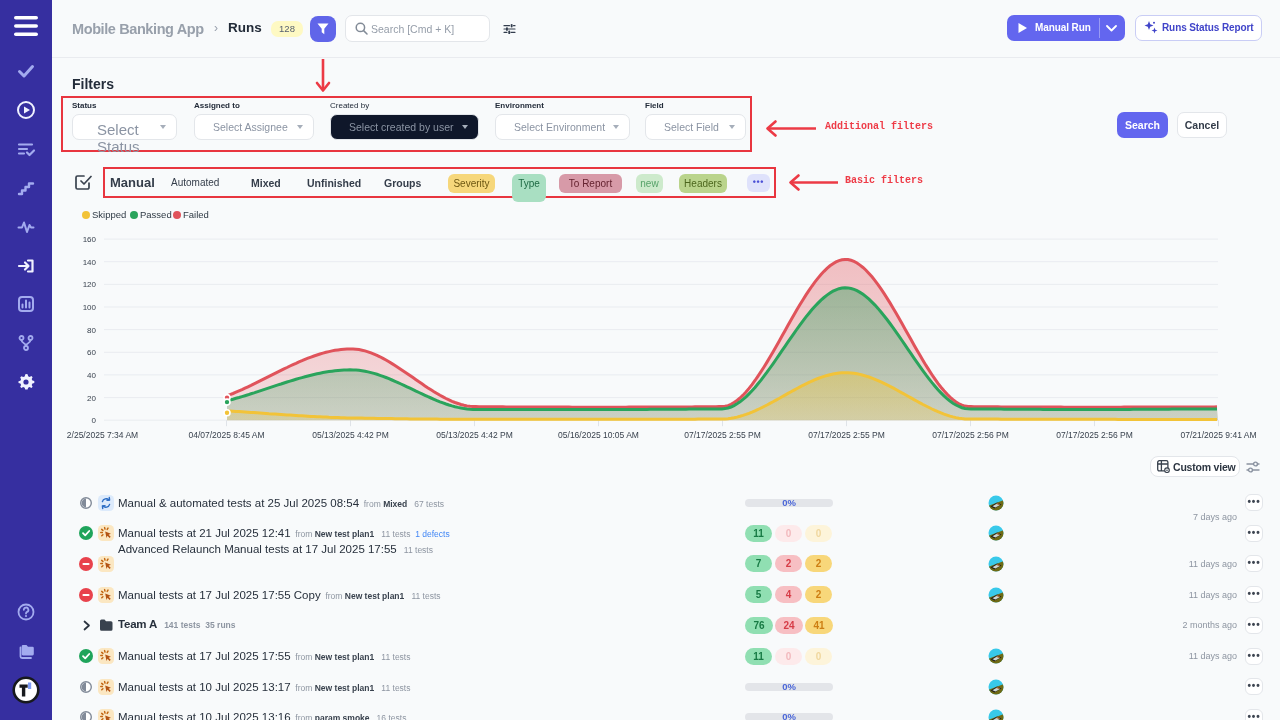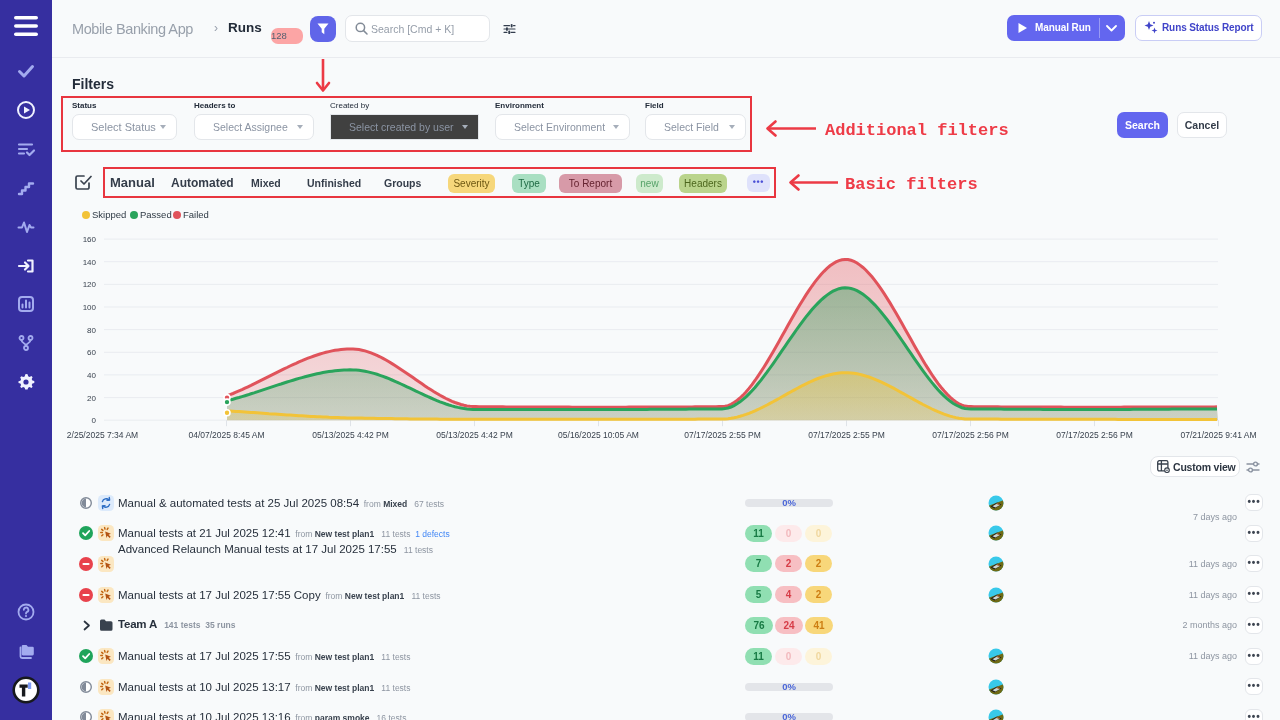--- a/index.html
+++ b/index.html
@@ -1,19 +1,19 @@
 <!DOCTYPE html>
 <html><head><meta charset="utf-8">
 <style>
 * { margin:0; padding:0; }
 body { width:1280px; height:720px; overflow:hidden; position:relative;
   font-family:"Liberation Sans", sans-serif; background:#f8fafb; }
 .abs { position:absolute; }
 .ago { position:absolute; right:43px; font-size:9px; color:#8d95a1; line-height:14px; }
-.mono { font-family:"Liberation Mono", monospace; font-weight:bold; color:#ee3b47; font-size:17px; }
+.mono { font-family:"Liberation Mono", monospace; font-weight:bold; color:#ee3b47; font-size:10px; }
 </style></head>
 <body>
 
 <div class="abs" style="left:0;top:0;width:52px;height:720px;background:#362fa0"></div>
 <svg class="abs" style="left:14px;top:16px" width="24" height="22" viewBox="0 0 24 22">
     <g fill="#fff">
       <rect x="0" y="0" width="24" height="3.6" rx="1.8"></rect>
       <rect x="0" y="8.2" width="24" height="3.6" rx="1.8"></rect>
       <rect x="0" y="16.4" width="24" height="3.6" rx="1.8"></rect>
     </g>
@@ -61,24 +61,24 @@
 <svg style="position:absolute;left:16px;top:641px" width="20" height="20" viewBox="0 0 20 20">
     <path d="M4.5 6.5 v9 a1.5 1.5 0 0 0 1.5 1.5 h9" fill="none" stroke="#a3abef" stroke-width="1.8" stroke-linecap="round"></path>
     <path d="M7 4 h3.5 l1.5 1.8 h4.5 a1.3 1.3 0 0 1 1.3 1.3 v6 a1.3 1.3 0 0 1 -1.3 1.3 H7 a1.3 1.3 0 0 1 -1.3 -1.3 v-7.8 A1.3 1.3 0 0 1 7 4z" fill="#a3abef"></path>
   </svg>
 <svg class="abs" style="left:12px;top:676px" width="28" height="28" viewBox="0 0 28 28">
     <circle cx="14" cy="14" r="12.3" fill="#fff" stroke="#17191d" stroke-width="2.6"></circle>
     <rect x="16" y="6.5" width="3.2" height="6.5" fill="#7f9df5"></rect>
     <path d="M7.5 8.5 h8.2 v3.2 h-2.4 v8.8 h-3.4 v-8.8 H7.5 Z" fill="#17191d"></path>
   </svg>
 
-<div class="abs" style="left:72px;top:21px;font-size:14.5px;font-weight:normal;letter-spacing:-0.4px;color:#98a0ab">Mobile Banking App</div>
+<div class="abs" style="left:72px;top:21px;font-size:14.5px;font-weight:bold;letter-spacing:-0.4px;color:#98a0ab">Mobile Banking App</div>
 <div class="abs" style="left:214px;top:21px;font-size:12px;color:#9aa1ad">›</div>
 <div class="abs" style="left:228px;top:20px;font-size:13.5px;font-weight:bold;color:#222b38">Runs</div>
-<div class="abs" style="left:271px;top:28px;width:32px;height:16px;background:#fca5a5;border-radius:7px;text-align:left;font-size:9.5px;color:#566070;line-height:16px">128</div>
+<div class="abs" style="left:271px;top:21px;width:32px;height:16px;background:#fef9c3;border-radius:7px;text-align:center;font-size:9.5px;color:#566070;line-height:16px">128</div>
 <div class="abs" style="left:310px;top:16px;width:26px;height:26px;background:#6065e9;border-radius:8px"></div>
 <svg class="abs" style="left:317px;top:23px" width="12" height="12" viewBox="0 0 12 12">
     <path d="M0.5 0.5 h11 L7.3 5.8 v5.4 L4.7 9.2 V5.8 Z" fill="#fff"></path>
   </svg>
 <div class="abs" style="left:345px;top:15px;width:145px;height:27px;background:#fff;border:1px solid #e3e6ea;border-radius:7px;box-sizing:border-box"></div>
 <svg class="abs" style="left:355px;top:22px" width="13" height="13" viewBox="0 0 13 13">
     <circle cx="5.4" cy="5.4" r="4.2" fill="none" stroke="#828b97" stroke-width="1.5"></circle>
     <path d="M8.6 8.6 L12 12" stroke="#828b97" stroke-width="1.5" stroke-linecap="round"></path>
   </svg>
 <div class="abs" style="left:371px;top:23px;font-size:10.5px;color:#959da9">Search [Cmd + K]</div>
@@ -111,30 +111,30 @@
     </g>
   </svg>
 <div class="abs" style="left:1162px;top:22px;font-size:10px;font-weight:bold;letter-spacing:-0.1px;white-space:nowrap;color:#4044c9">Runs Status Report</div>
 
 <div class="abs" style="left:52px;top:57px;width:1228px;height:1px;background:#e9ebef"></div>
 
 <div class="abs" style="left:72px;top:76px;font-size:14px;font-weight:bold;color:#232c3a">Filters</div>
 <div class="abs" style="left:61px;top:96px;width:691px;height:56px;border:2px solid #e8353f;box-sizing:border-box"></div>
 <div style="position:absolute;left:72px;top:101px;font-size:8px;font-weight:bold;color:#232c3a">Status</div>
 <div style="position:absolute;left:72px;top:114px;width:105px;height:26px;background:#fff;border:1px solid #e3e6ea;border-radius:7px;box-sizing:border-box">
-    <span style="position:absolute;left:18px;top:6px;font-size:11px;color:#8b94a3">Select Status</span>
+    <span style="position:absolute;left:24px;top:6px;font-size:15px;color:#8b94a3">Select Status</span>
     <span style="position:absolute;right:10px;top:10px;width:0;height:0;border-left:3px solid transparent;border-right:3px solid transparent;border-top:4px solid #a6aeba"></span>
   </div>
-<div style="position:absolute;left:194px;top:101px;font-size:8px;font-weight:bold;color:#232c3a">Headers to</div>
+<div style="position:absolute;left:194px;top:101px;font-size:8px;font-weight:bold;color:#232c3a">Assigned to</div>
 <div style="position:absolute;left:194px;top:114px;width:120px;height:26px;background:#fff;border:1px solid #e3e6ea;border-radius:7px;box-sizing:border-box">
     <span style="position:absolute;left:18px;top:6px;font-size:10.5px;color:#8b94a3">Select Assignee</span>
     <span style="position:absolute;right:10px;top:10px;width:0;height:0;border-left:3px solid transparent;border-right:3px solid transparent;border-top:4px solid #a6aeba"></span>
   </div>
 <div style="position:absolute;left:330px;top:101px;font-size:8px;font-weight:normal;color:#232c3a">Created by</div>
-<div style="position:absolute;left:330px;top:114px;width:149px;height:26px;background:#404040;border:1px solid #e3e6ea;border-radius:0;box-sizing:border-box">
+<div style="position:absolute;left:330px;top:114px;width:149px;height:26px;background:#0f172a;border:1px solid #e3e6ea;border-radius:7px;box-sizing:border-box">
     <span style="position:absolute;left:18px;top:6px;font-size:10.5px;color:#8b94a3">Select created by user</span>
     <span style="position:absolute;right:10px;top:10px;width:0;height:0;border-left:3px solid transparent;border-right:3px solid transparent;border-top:4px solid #a6aeba"></span>
   </div>
 <div style="position:absolute;left:495px;top:101px;font-size:8px;font-weight:bold;color:#232c3a">Environment</div>
 <div style="position:absolute;left:495px;top:114px;width:135px;height:26px;background:#fff;border:1px solid #e3e6ea;border-radius:7px;box-sizing:border-box">
     <span style="position:absolute;left:18px;top:6px;font-size:10.5px;color:#8b94a3">Select Environment</span>
     <span style="position:absolute;right:10px;top:10px;width:0;height:0;border-left:3px solid transparent;border-right:3px solid transparent;border-top:4px solid #a6aeba"></span>
   </div>
 <div style="position:absolute;left:645px;top:101px;font-size:8px;font-weight:bold;color:#232c3a">Field</div>
 <div style="position:absolute;left:645px;top:114px;width:101px;height:26px;background:#fff;border:1px solid #e3e6ea;border-radius:7px;box-sizing:border-box">
@@ -158,26 +158,26 @@
     <path d="M9.5 1.5 L1.5 8.5 L9.5 15.5" fill="none" stroke="#ec3a45" stroke-width="2.6" stroke-linecap="round" stroke-linejoin="round"></path>
   </svg>
 <div class="abs mono" style="left:845px;top:175px">Basic filters</div>
 
 <svg class="abs" style="left:75px;top:174px" width="17" height="17" viewBox="0 0 17 17">
     <path d="M14 9 v4.5 a1.5 1.5 0 0 1 -1.5 1.5 h-10 A1.5 1.5 0 0 1 1 13.5 v-10 A1.5 1.5 0 0 1 2.5 2 H9" fill="none" stroke="#39424e" stroke-width="1.7" stroke-linecap="round"></path>
     <path d="M6 7 l3 3 L16 2.5" fill="none" stroke="#39424e" stroke-width="1.7" stroke-linecap="round" stroke-linejoin="round"></path>
   </svg>
 <div class="abs" style="left:103px;top:167px;width:673px;height:31px;border:2px solid #e8353f;box-sizing:border-box"></div>
 <div style="position:absolute;left:110px;top:176px;font-size:13px;font-weight:bold;color:#343d4a;line-height:14px">Manual</div>
-<div style="position:absolute;left:171px;top:176px;font-size:12px;font-weight:bold;color:#343d4a;line-height:14px">Automated</div>
+<div style="position:absolute;left:171px;top:176px;font-size:10px;font-weight:normal;color:#343d4a;line-height:14px">Automated</div>
 <div style="position:absolute;left:251px;top:176px;font-size:10.5px;font-weight:bold;color:#343d4a;line-height:14px">Mixed</div>
 <div style="position:absolute;left:307px;top:176px;font-size:10.5px;font-weight:bold;color:#343d4a;line-height:14px">Unfinished</div>
 <div style="position:absolute;left:384px;top:176px;font-size:10.5px;font-weight:bold;color:#343d4a;line-height:14px">Groups</div>
 <div style="position:absolute;left:448px;top:173.5px;width:47px;height:19px;border-radius:6px;background:#f6d77b;color:#6d5712;font-size:10px;text-align:center;line-height:19px">Severity</div>
-<div style="position:absolute;left:512px;top:173.5px;width:34px;height:19px;border-radius:6px;background:#a9dfc2;color:#1e6a44;font-size:10px;text-align:center;line-height:19px">Type</div>
+<div style="position:absolute;left:512px;top:173.5px;width:34px;height:28px;border-radius:6px;background:#a9dfc2;color:#1e6a44;font-size:10px;text-align:center;line-height:19px">Type</div>
 <div style="position:absolute;left:559px;top:173.5px;width:63px;height:19px;border-radius:6px;background:#d79aa8;color:#64222f;font-size:10px;text-align:center;line-height:19px">To Report</div>
 <div style="position:absolute;left:636px;top:173.5px;width:27px;height:19px;border-radius:6px;background:#cdeacc;color:#56a269;font-size:10px;text-align:center;line-height:19px">new</div>
 <div style="position:absolute;left:679px;top:173.5px;width:48px;height:19px;border-radius:6px;background:#bad48c;color:#4c661d;font-size:10px;text-align:center;line-height:19px">Headers</div>
 <div class="abs" style="left:747px;top:174px;width:23px;height:18px;background:#dfe2fb;border-radius:6px;text-align:center;font-size:9px;letter-spacing:.6px;font-weight:bold;color:#4b50d6;line-height:17px">•••</div>
 
 <div class="abs" style="left:82px;top:210.5px;width:8px;height:8px;border-radius:50%;background:#f2c338"></div>
 <div class="abs" style="left:92px;top:208.5px;font-size:9.5px;color:#2f3a45">Skipped</div>
 <div class="abs" style="left:130px;top:210.5px;width:8px;height:8px;border-radius:50%;background:#2aa45c"></div>
 <div class="abs" style="left:140px;top:208.5px;font-size:9.5px;color:#2f3a45">Passed</div>
 <div class="abs" style="left:173px;top:210.5px;width:8px;height:8px;border-radius:50%;background:#e0535b"></div>

